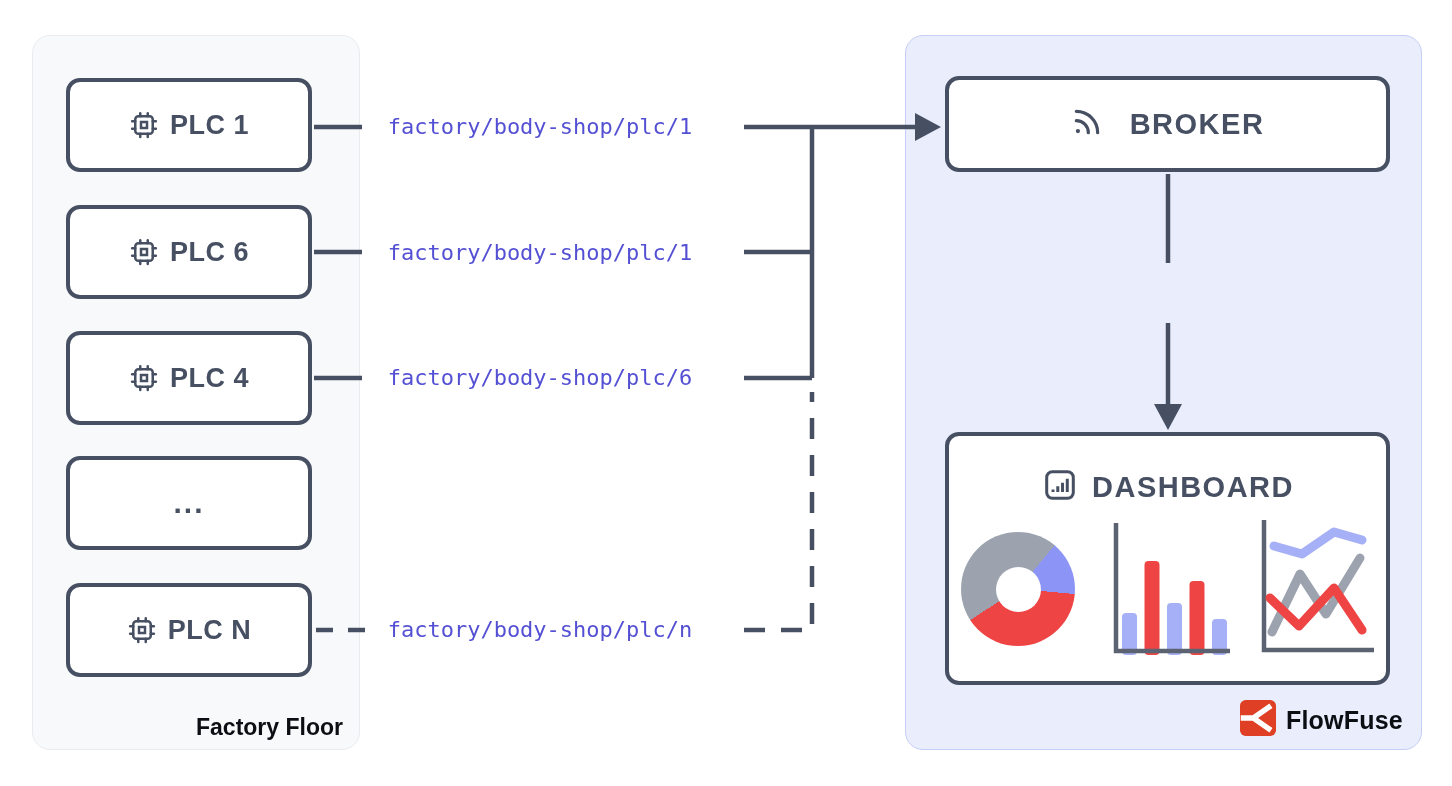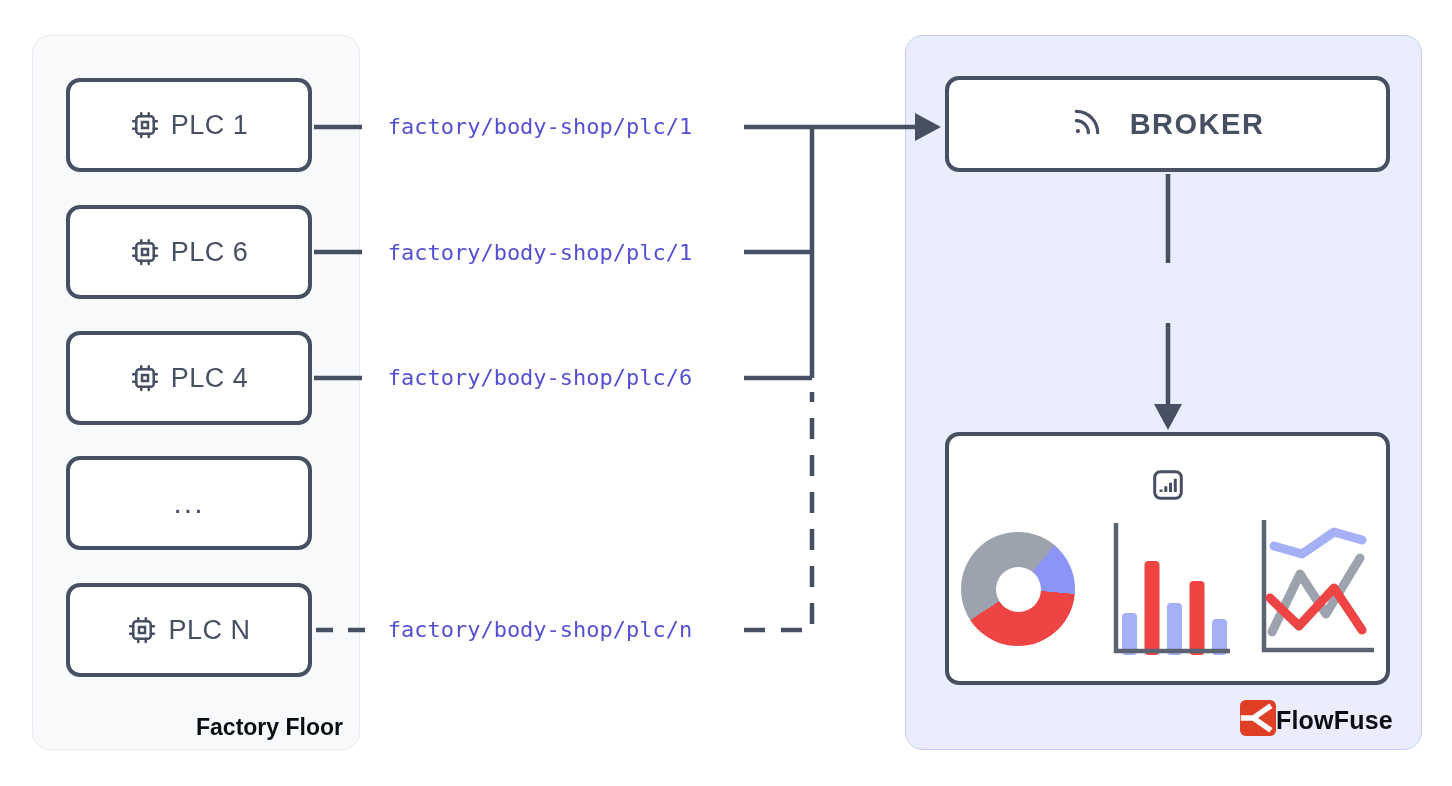--- a/index.html
+++ b/index.html
@@ -10,21 +10,21 @@
   
   .panel{position:absolute;border-radius:18px;}
   #factory-panel{left:32px;top:35px;width:326px;height:713px;background:#F8F9FB;border:1px solid #E9EBEF;}
   #cloud-panel{left:905px;top:35px;width:515px;height:713px;background:#E9EDFC;border:1px solid #C6CEF5;}
 
   
   .device-box{
     position:absolute;left:66px;width:246px;height:94px;box-sizing:border-box;
     background:#ffffff;border:4px solid #475063;border-radius:14px;
     display:flex;align-items:center;justify-content:center;gap:11px;
-    color:#475063;font-weight:normal;font-size:27px;letter-spacing:.5px;
+    color:#475063;font-weight:bold;font-size:27px;letter-spacing:.5px;
   }
   #device-1{top:78px}#device-2{top:205px}#device-3{top:331px}#device-4{top:456px}#device-5{top:583px}
   .device-box .icon svg{display:block}
   #device-4{font-size:30px;letter-spacing:2px;}
 
   #factory-label{
     position:absolute;right:16px;bottom:8px;font-weight:bold;font-size:23px;color:#0b0e13;
   }
 
   
@@ -67,21 +67,21 @@
   }
   #donut-chart::after{
     content:"";position:absolute;left:50%;top:50%;width:45px;height:45px;margin:-22.5px 0 0 -22.5px;
     background:#ffffff;border-radius:50%;
   }
   .mini-chart{position:absolute;}
   #bar-chart{left:1108px;top:518px;}
   #line-chart{left:1254px;top:512px;}
 
   
-  #brand{position:absolute;left:1240px;top:700px;display:flex;align-items:center;}
+  #brand{position:absolute;left:1240px;top:700px;display:flex;align-items:center;gap:10px;}
   #brand-name{font-weight:bold;font-size:25px;color:#0b0e13;letter-spacing:.2px;}
 
   
   #connectors{position:absolute;left:0;top:0;width:1452px;height:786px;pointer-events:none;}
 </style>
 </head>
 <body>
 
 <div class="panel" id="factory-panel">
   <span id="factory-label">Factory Floor</span>
@@ -155,20 +155,21 @@
 </div>
 
 <div class="node-box" id="dashboard-box">
   <div id="dashboard-title-row">
     <span class="icon">
       <svg width="38" height="38" viewBox="0 0 24 24" fill="none" stroke="#475063" stroke-width="1.9">
         <rect x="3.6" y="3.6" width="16.8" height="16.8" rx="3.6"></rect>
         <path d="M7.6 16.4v-1.6M10.6 16.4v-3.6M13.6 16.4v-5.8M16.6 16.4v-8.4"></path>
       </svg>
     </span>
+    <span class="node-title">DASHBOARD</span>
   </div>
 </div>
 
 <div id="donut-chart" style="background: conic-gradient(rgb(156, 163, 175) 0deg, rgb(156, 163, 175) 40deg, rgb(140, 148, 246) 40deg, rgb(140, 148, 246) 95deg, rgb(239, 68, 68) 95deg, rgb(239, 68, 68) 237deg, rgb(156, 163, 175) 237deg, rgb(156, 163, 175) 360deg);"></div>
 
 <div class="mini-chart" id="bar-chart">
   <svg width="128" height="142" viewBox="0 0 128 142">
     <g id="bars-group">
         <rect x="14" y="95" width="15" height="42" rx="4" fill="#A6B0F6"></rect>
         <rect x="36.5" y="43" width="15" height="94" rx="4" fill="#EF4444"></rect>

